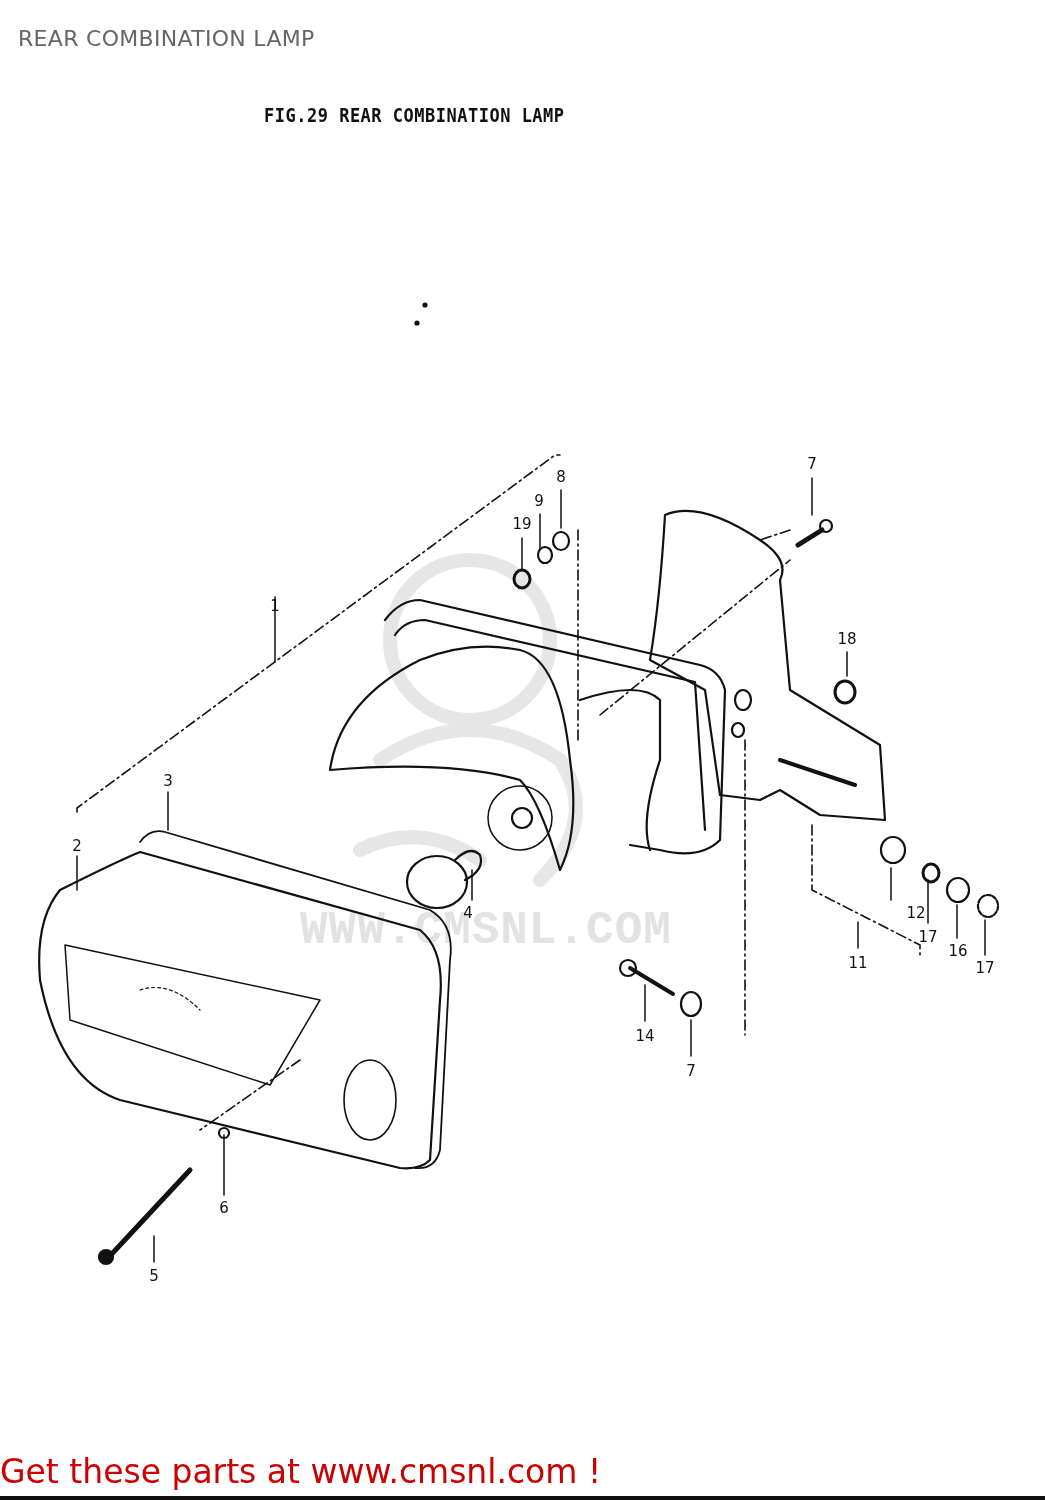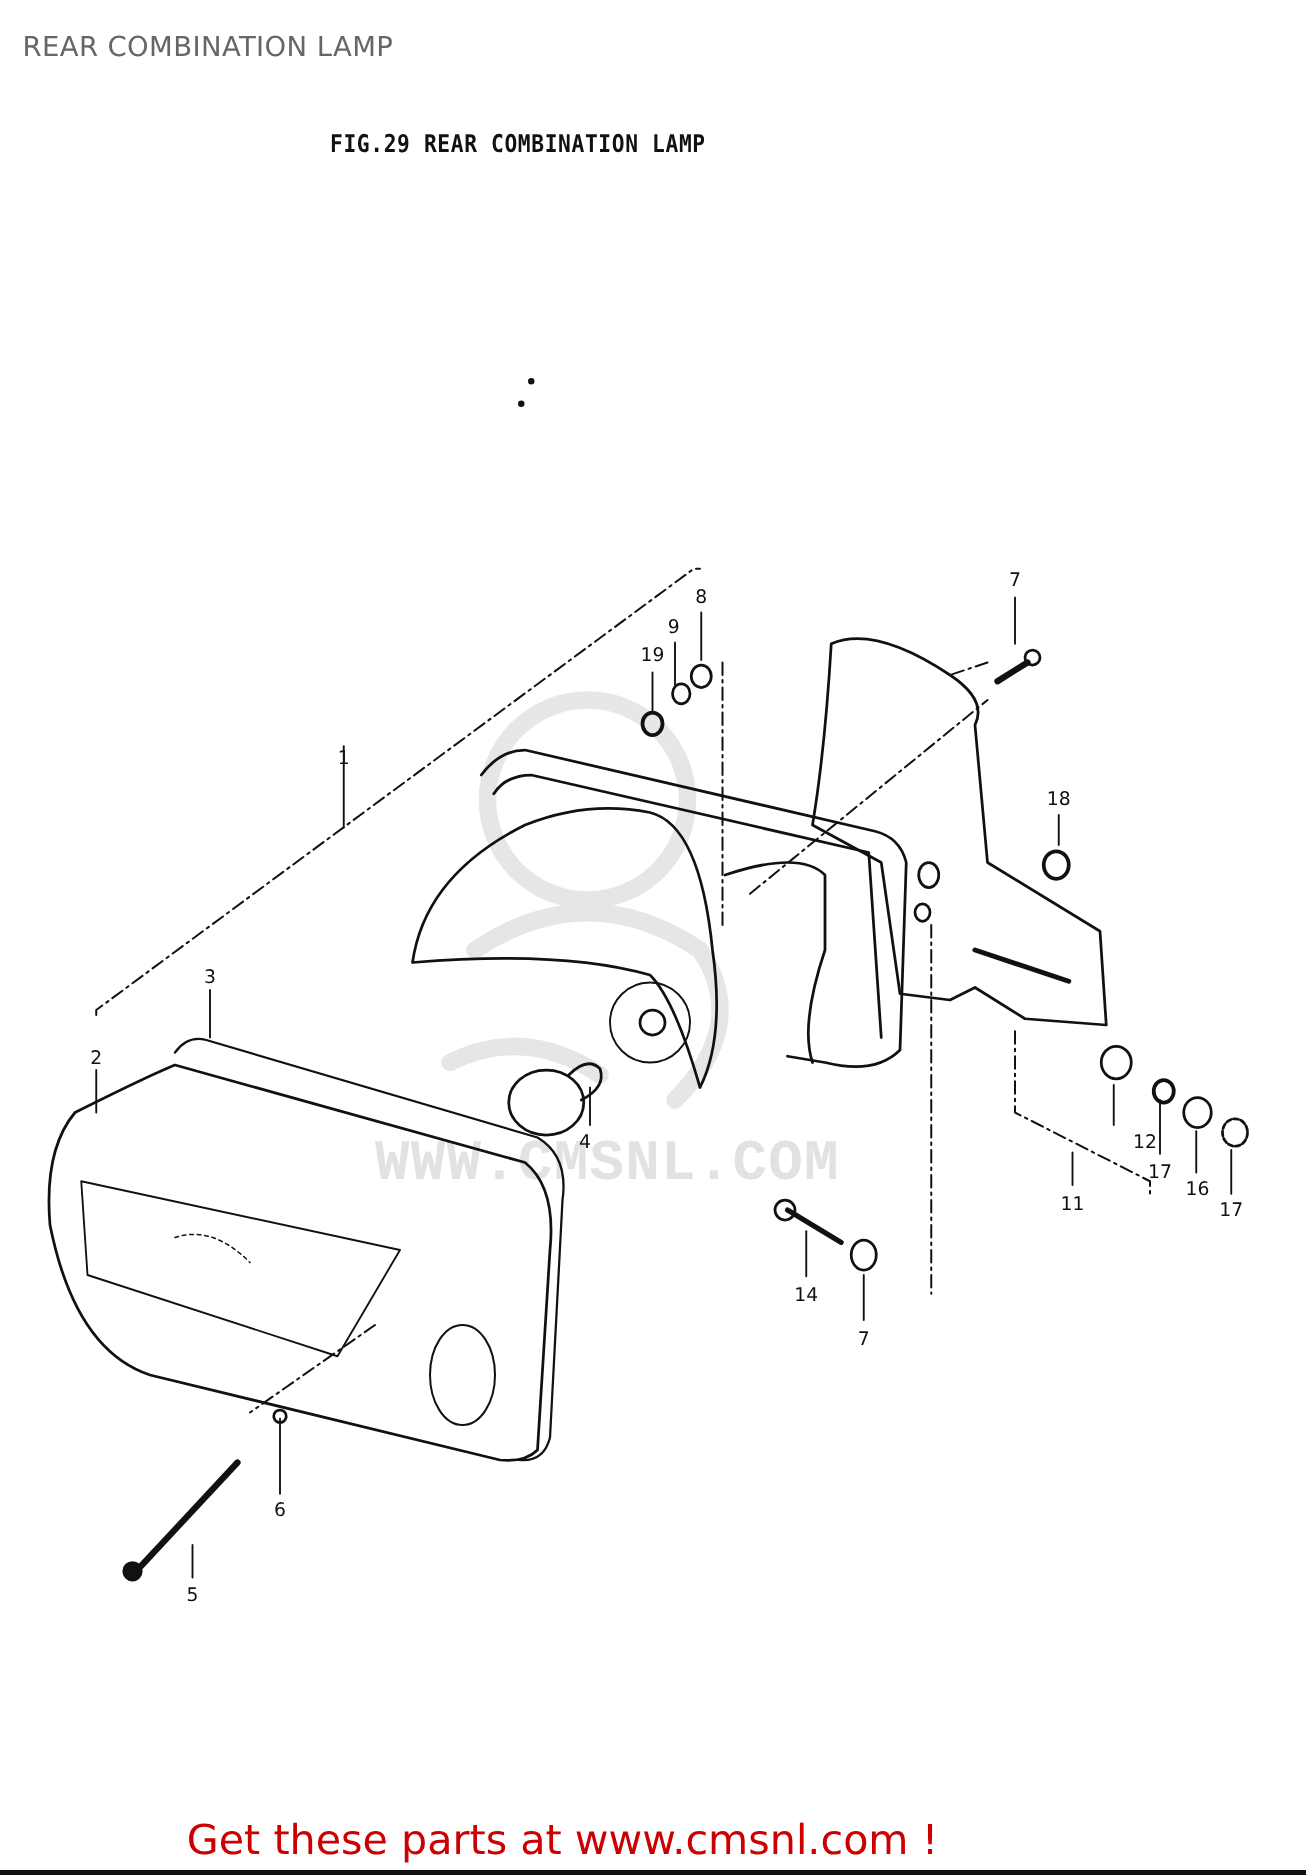--- a/index.html
+++ b/index.html
@@ -2,21 +2,21 @@
 <html><head>
 <meta charset="utf-8">
 <style>
   html, body { margin: 0; padding: 0; background: #ffffff; }
   body { width: 1045px; height: 1500px; position: relative; overflow: hidden; font-family: "DejaVu Sans", sans-serif; }
   .page-title { position: absolute; left: 18px; top: 14px; font-size: 22px; color: #666666; letter-spacing: 0.3px; font-family: "DejaVu Sans", sans-serif; margin-top: 12px; }
   .fig-title { position: absolute; left: 264px; top: 104px; font-size: 17px; font-weight: bold; color: #111111; font-family: "DejaVu Sans Mono", monospace; letter-spacing: 0.5px; transform: scaleY(1.15); transform-origin: left top; }
   .diagram { position: absolute; left: 0; top: 0; width: 1045px; height: 1500px; }
   .callout { position: absolute; font-size: 15px; color: #111111; font-family: "DejaVu Sans", sans-serif; transform: translate(-50%, -50%); }
   .watermark { position: absolute; left: 300px; top: 905px; font-size: 46px; font-weight: bold; color: #e2e2e2; font-family: Liberation Mono, monospace; letter-spacing: 1px; }
-  .cta { position: absolute; left: 0; top: 1452px; width: 900px; text-align: center; font-size: 33px; color: #cc0000; font-family: "DejaVu Sans", sans-serif; }
+  .cta { position: absolute; left: 0; top: 1452px; width: 900px; text-align: left; font-size: 33px; color: #cc0000; font-family: "DejaVu Sans", sans-serif; }
   .bottom-rule { position: absolute; left: 0; top: 1496px; width: 1045px; height: 4px; background: #111111; }
 </style>
 </head>
 <body>
 
 <div class="page-title">REAR COMBINATION LAMP</div>
 <div class="fig-title">FIG.29  REAR COMBINATION LAMP</div>
 
 <div class="watermark">WWW.CMSNL.COM</div>
 

